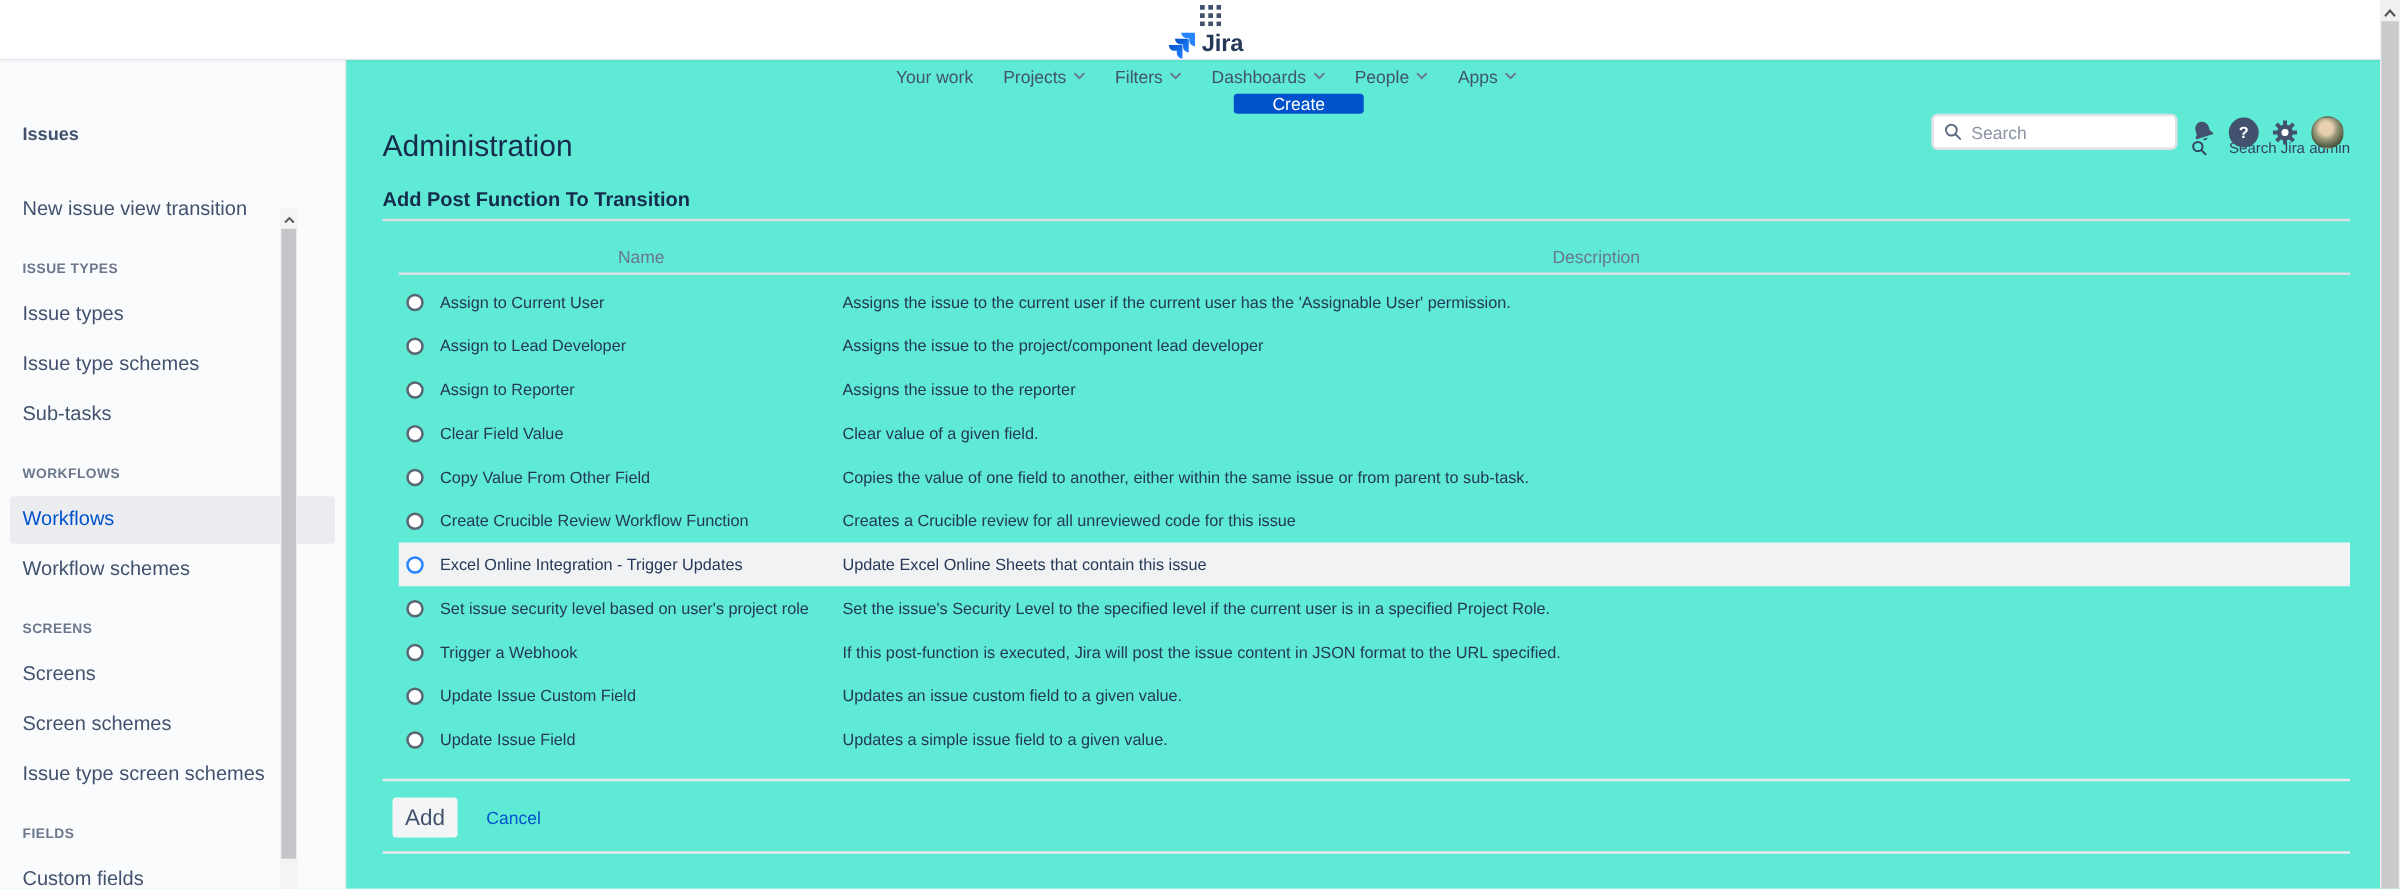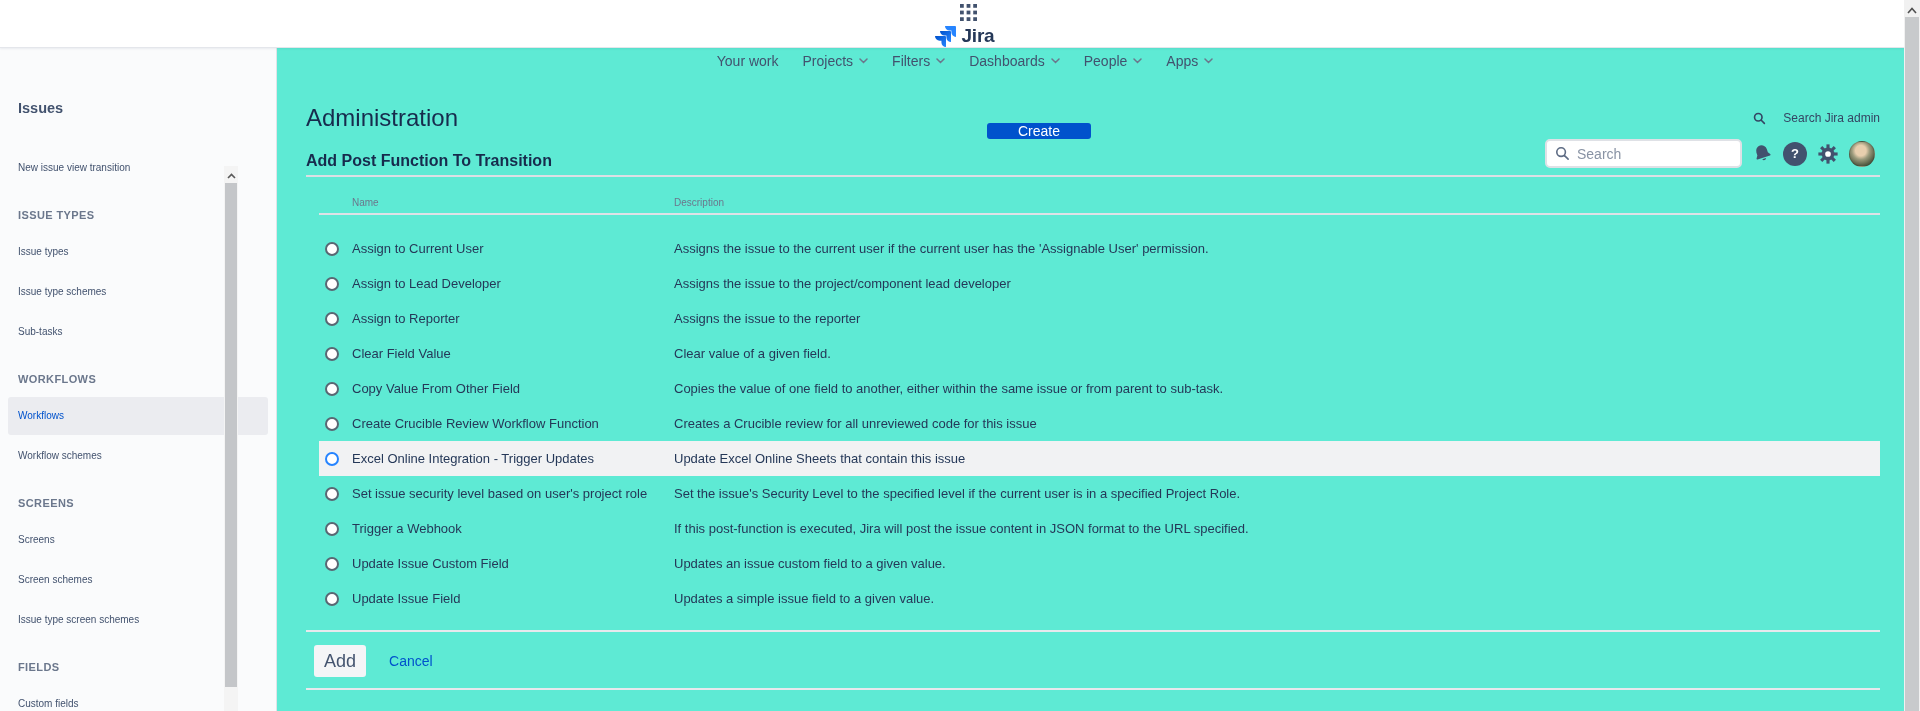--- a/index.html
+++ b/index.html
@@ -16,21 +16,21 @@
     box-shadow:0 1px 2px rgba(9,30,66,.07); position:relative; z-index:2;flex-direction:column;
   }
   .appswitcher { display:flex; align-items:center; padding:4px; cursor:pointer; }
   .logo { display:flex; align-items:center; gap:5px; margin:0 14px 0 8px; cursor:pointer; }
   .logo-word { font-size:19px; font-weight:700; color:#253858; letter-spacing:-.2px; }
   .nav-menu { display:flex; align-items:center; }
   .nav-item { display:flex; align-items:center; gap:6px; padding:6px 9px; margin-right:6px;
     font-size:14px; font-weight:500; color:#42526E; border-radius:3px; cursor:pointer; }
   .create-btn { margin-left:142px; height:30px; display:flex; align-items:center;
     background:var(--accent,#0052CC); color:#fff; font-size:14px; font-weight:500;
-    padding:0 31px; border-radius:3px; border:none; cursor:pointer;margin-top:48px; }
+    padding:0 31px; border-radius:3px; border:none; cursor:pointer; }
   .nav-right { margin-left:auto; display:flex; align-items:center; gap:10px; margin-right:45px; }
   .search-box { width:197px; height:29px; border:2px solid #DFE1E6; border-radius:5px;
     display:flex; align-items:center; padding:0 8px; gap:7px; background:#fff; }
   .search-box input { border:none; outline:none; width:120px; font-size:14px;
     font-family:"Liberation Sans",sans-serif; color:#172B4D; background:transparent; }
   .search-box input::placeholder { color:#8993A4; }
   .icon-btn { display:flex; align-items:center; justify-content:center; cursor:pointer; }
   .bell { transform:rotate(-18deg); }
   .help-circle { width:24px; height:24px; border-radius:50%; background:#42526E; color:#fff;
     font-size:13px; font-weight:700; display:flex; align-items:center; justify-content:center; }
@@ -38,21 +38,21 @@
     background:radial-gradient(circle at 45% 36%, #e8cfae 0 26%, #9a9a7c 44%, #565e46 72%, #33382b 100%);
     border:1px solid rgba(0,0,0,.12); cursor:pointer; }
 
   
   .body-row { display:flex; height:663px; }
 
   
   .sidebar { width:277px; flex:none; background:#FAFBFC; border-right:1px solid #E1E3E8;
     position:relative; overflow:hidden; }
   .sidebar-title { margin:50px 18px 0; font-size:14.5px; font-weight:600; color:#42526E; line-height:20px; }
-  .sb-item { margin:2px 8px; padding:9px 10px; line-height:20px; font-size:10px;
+  .sb-item { margin:2px 8px; padding:9px 10px; line-height:20px; font-size:16px;
     color:#42526E; border-radius:3px; cursor:pointer; }
   .sb-item.top-item { margin-top:31px; }
   .sb-item.selected { background:#EBECF0; color:var(--accent,#0052CC); }
   .sb-heading { margin:20px 18px 0; font-size:11px; font-weight:700; letter-spacing:.4px;
     color:#6B778C; line-height:16px; text-transform:uppercase; }
   .sb-heading + .sb-item { margin-top:10px; }
   .sb-scrollbar { position:absolute; left:224px; top:118px; bottom:0; width:14px; background:#F4F4F4; }
   .sb-scroll-arrow { position:absolute; top:3px; left:0; width:14px; height:14px;
     display:flex; align-items:center; justify-content:center; }
   .sb-scroll-thumb { position:absolute; top:17px; bottom:24px; left:1px; width:12px; background:#C4C6C9; }
@@ -60,24 +60,24 @@
   
   .main { flex:1; padding:0 40px 0 29px; position:relative; background:#5eead4; }
   .title-row { margin-top:55px; display:flex; justify-content:space-between; align-items:center; }
   .page-title { font-size:24px; font-weight:500; color:#172B4D; line-height:30px; }
   .admin-search { display:flex; align-items:center; gap:17px; font-size:12px; color:#344563;
     cursor:pointer; text-decoration:none; }
   .section-title { margin-top:17px; font-size:16px; font-weight:700; color:#172B4D;
     line-height:22px; padding-bottom:3px; border-bottom:2px solid #DCDFE4; }
 
   .thead { display:flex; margin-left:13px; padding:20px 0 5px 33px;
-    border-bottom:2px solid #DFE1E6; font-size:10px; color:#6B778C; }
+    border-bottom:2px solid #DFE1E6; font-size:14px; color:#6B778C;text-align:center; }
   .col-name { width:322px; }
   .col-desc { flex:1; }
-  .tbody { margin-left:13px; padding-top:16px; }
+  .tbody { margin-left:13px; padding-top:4px; }
   .trow { height:35px; display:flex; align-items:center; padding-left:6px;
     font-size:13px; color:#253858; cursor:pointer; }
   .radio { width:14px; height:14px; flex:none; border:2px solid #596773; border-radius:50%;
     margin-right:13px; background:#fff; }
   .cell-name { width:322px; padding-right:10px; }
   .cell-desc { flex:1; }
   .trow.highlighted { background:var(--row_highlight,#F1F2F3); }
   .trow.highlighted .radio { border-color:var(--selected_radio_ring,#2684FF); }
 
   .rule { border:0; border-top:2px solid #E7E9ED; }

